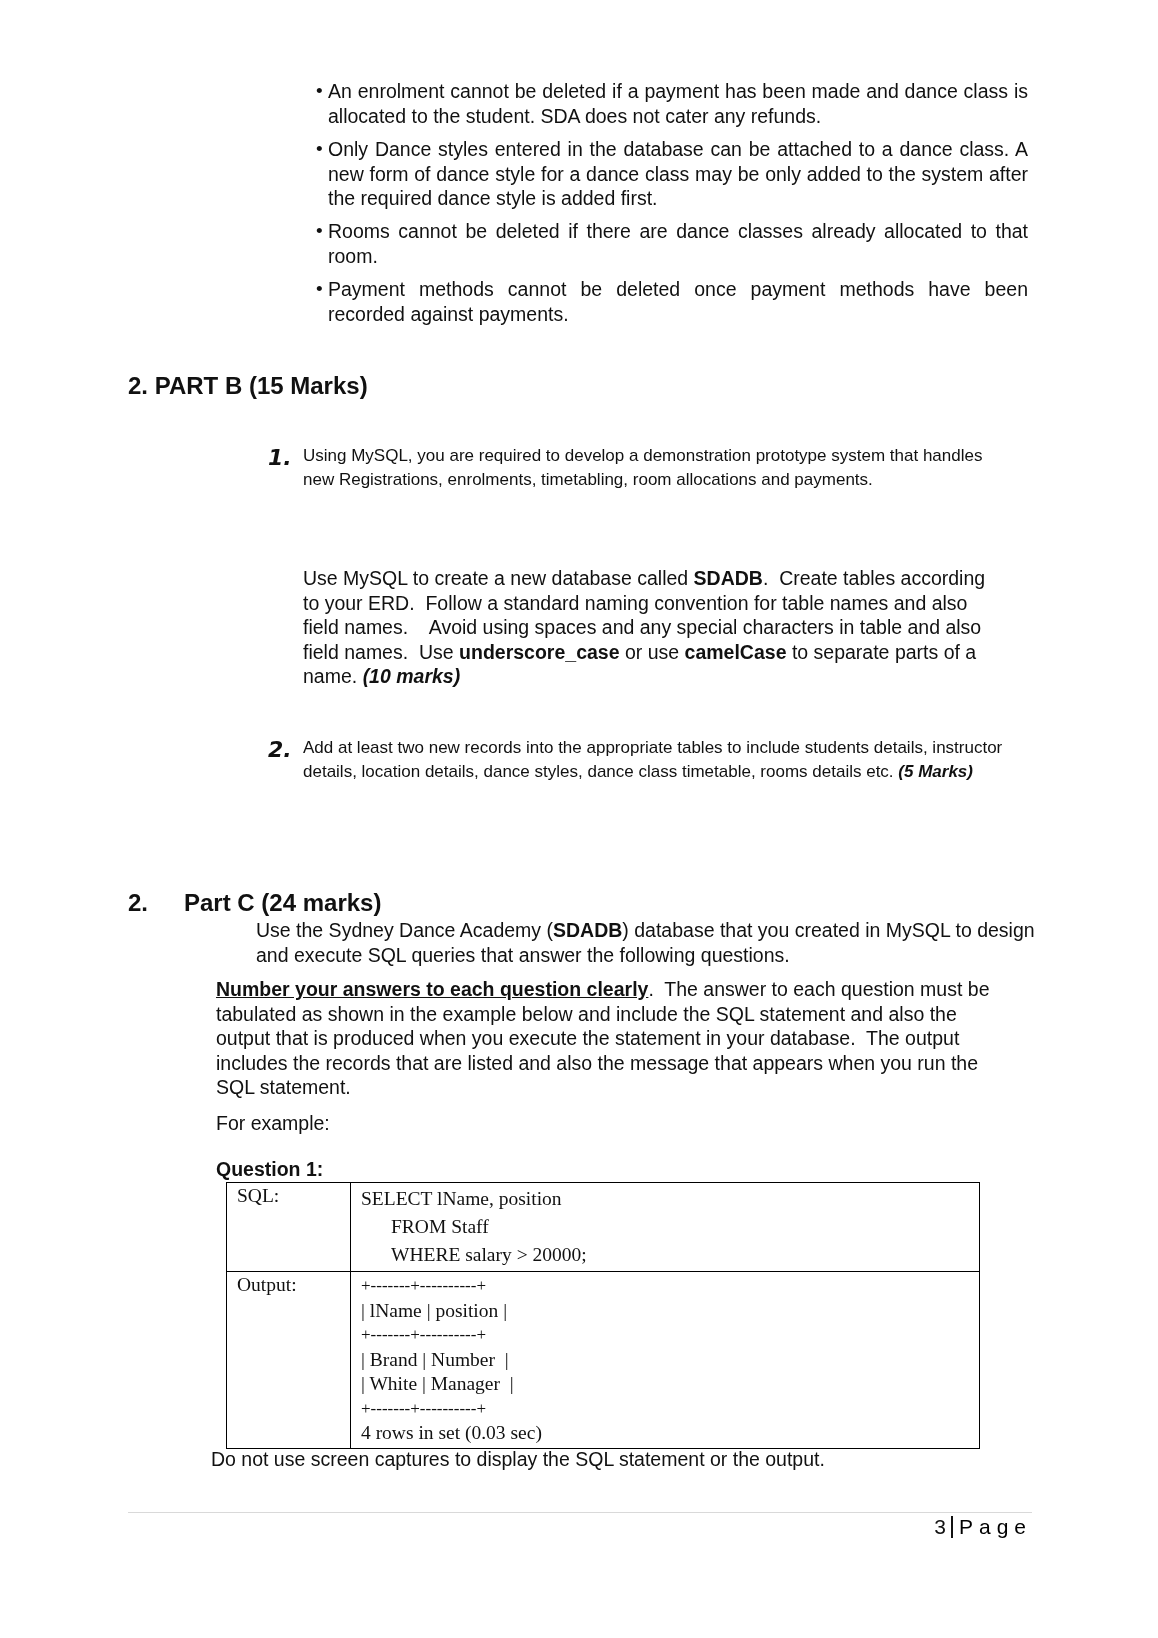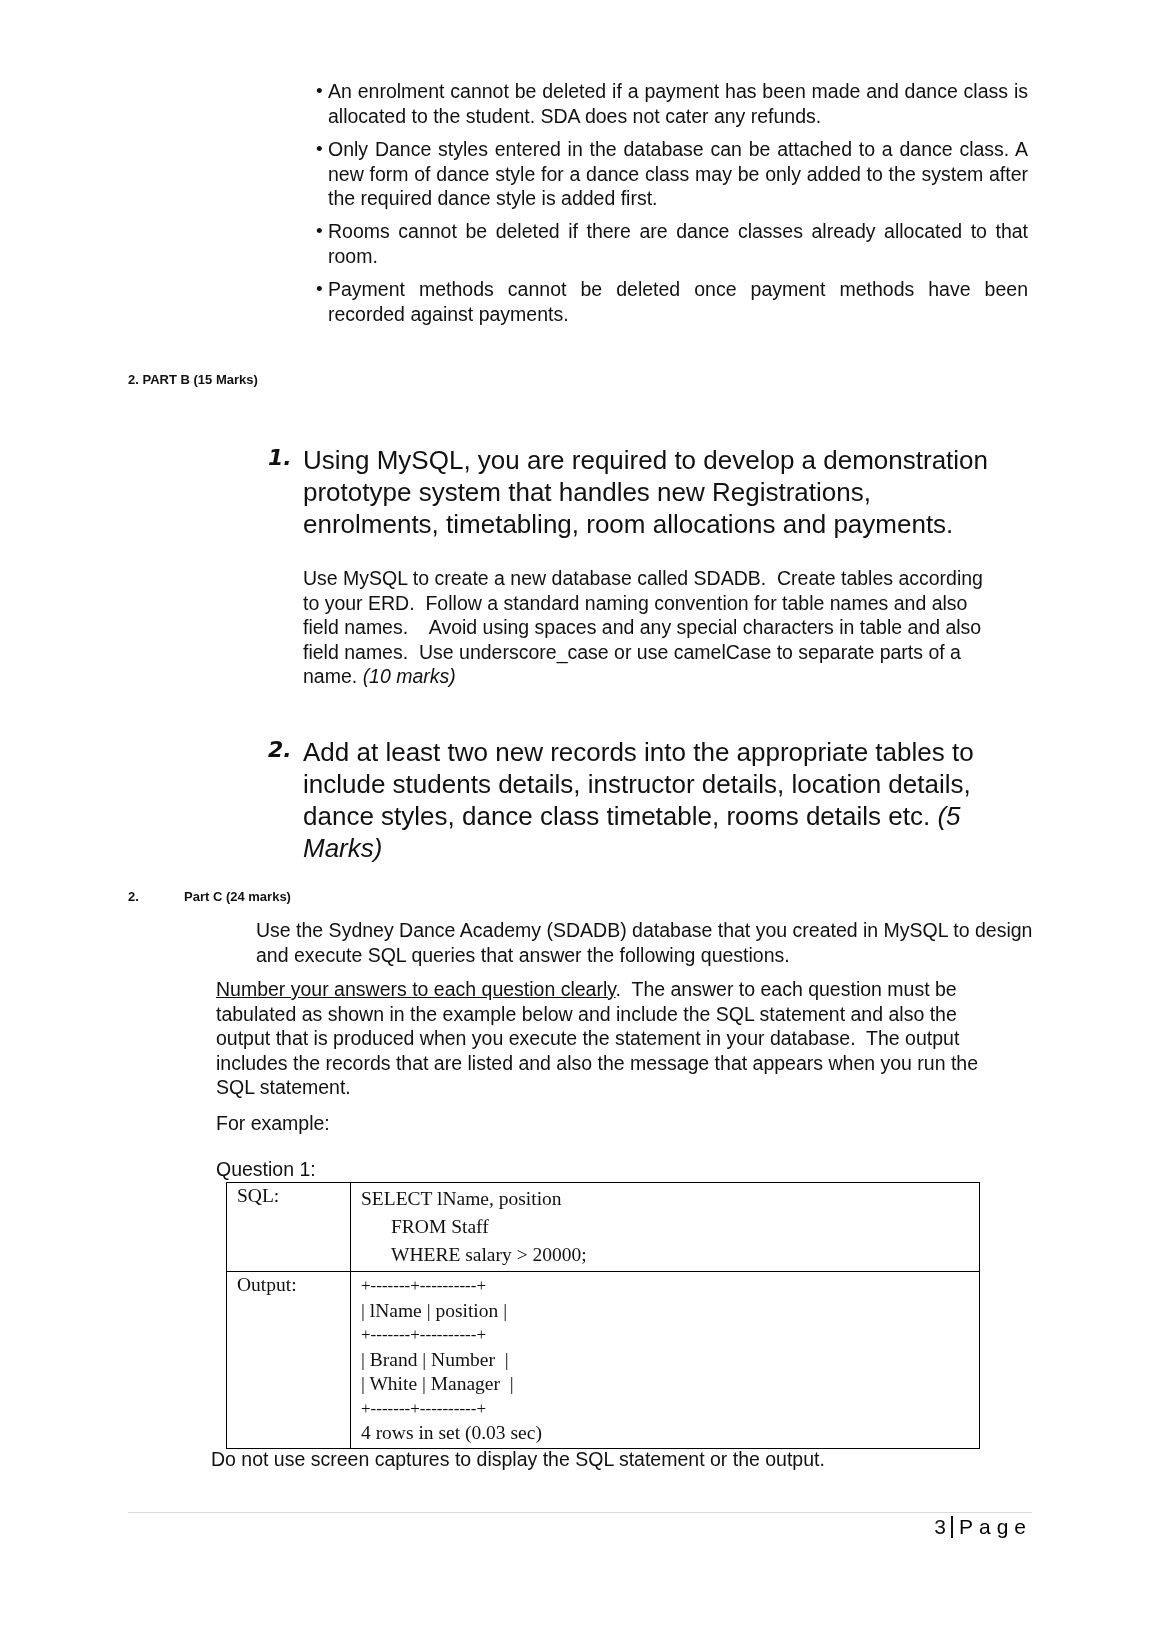--- a/index.html
+++ b/index.html
@@ -3,38 +3,38 @@
   <meta charset="utf-8">
   <style>
     html, body { margin: 0; padding: 0; background: #ffffff; }
     body {
       width: 1158px; height: 1638px; position: relative; overflow: hidden;
       font-family: "Liberation Sans", sans-serif; color: #111111;
     }
     .abs { position: absolute; }
     .txt { font-size: 19.5px; line-height: 24.5px; }
     .just { text-align: justify; text-align-last: left; }
-    b, .b { font-weight: normal; }
-    .bi { font-weight: normal; font-style: italic; }
+    b, .b { font-weight: bold; }
+    .bi { font-weight: bold; font-style: italic; }
     .u { text-decoration: underline; }
 
     
     .bullet { position: absolute; left: 316px; width: 712px; }
     .bullet .dot { position: absolute; left: 0; top: 0; font-size: 19px; }
     .bullet .btxt { margin-left: 12px; }
 
     
-    .heading { font-weight: bold; font-size: 13px; }
+    .heading { font-weight: bold; font-size: 24px; }
 
     
     .num {
       position: absolute; font-family: "DejaVu Sans", sans-serif;
       font-weight: bold; font-style: italic; font-size: 22px;
     }
-    .para28 { font-size: 26px; line-height: 32px; }
+    .para28 { font-size: 17px; line-height: 24px; }
 
     
     .qtable {
       position: absolute; left: 226px; top: 1182px; width: 754px;
       border-collapse: collapse;
     }
     .qtable td {
       border: 1.5px solid #000; vertical-align: top;
       font-size: 19.5px; padding: 2px 10px 2px 10px; font-family: Liberation Serif, serif;
     }

